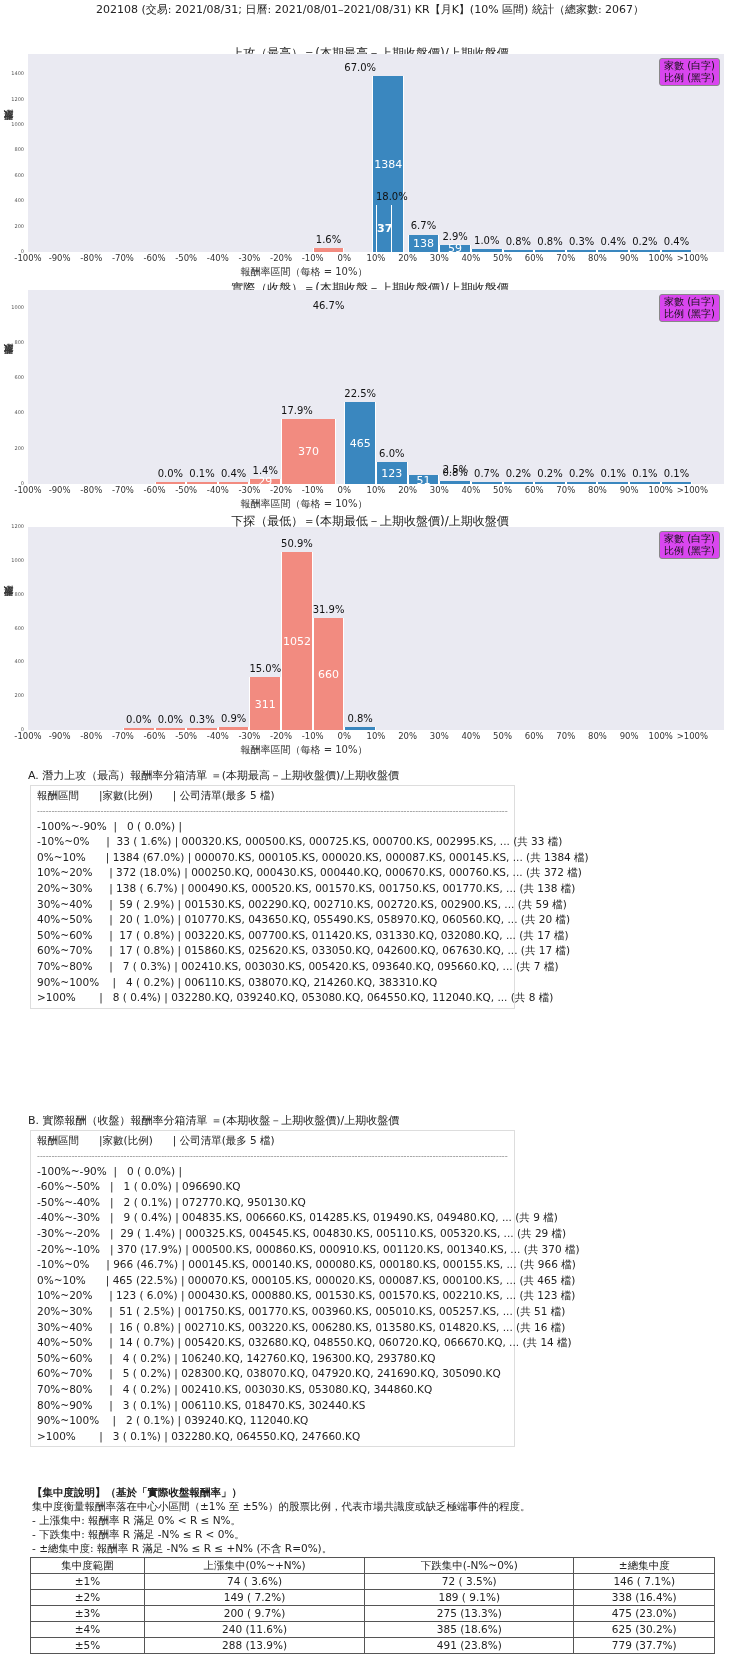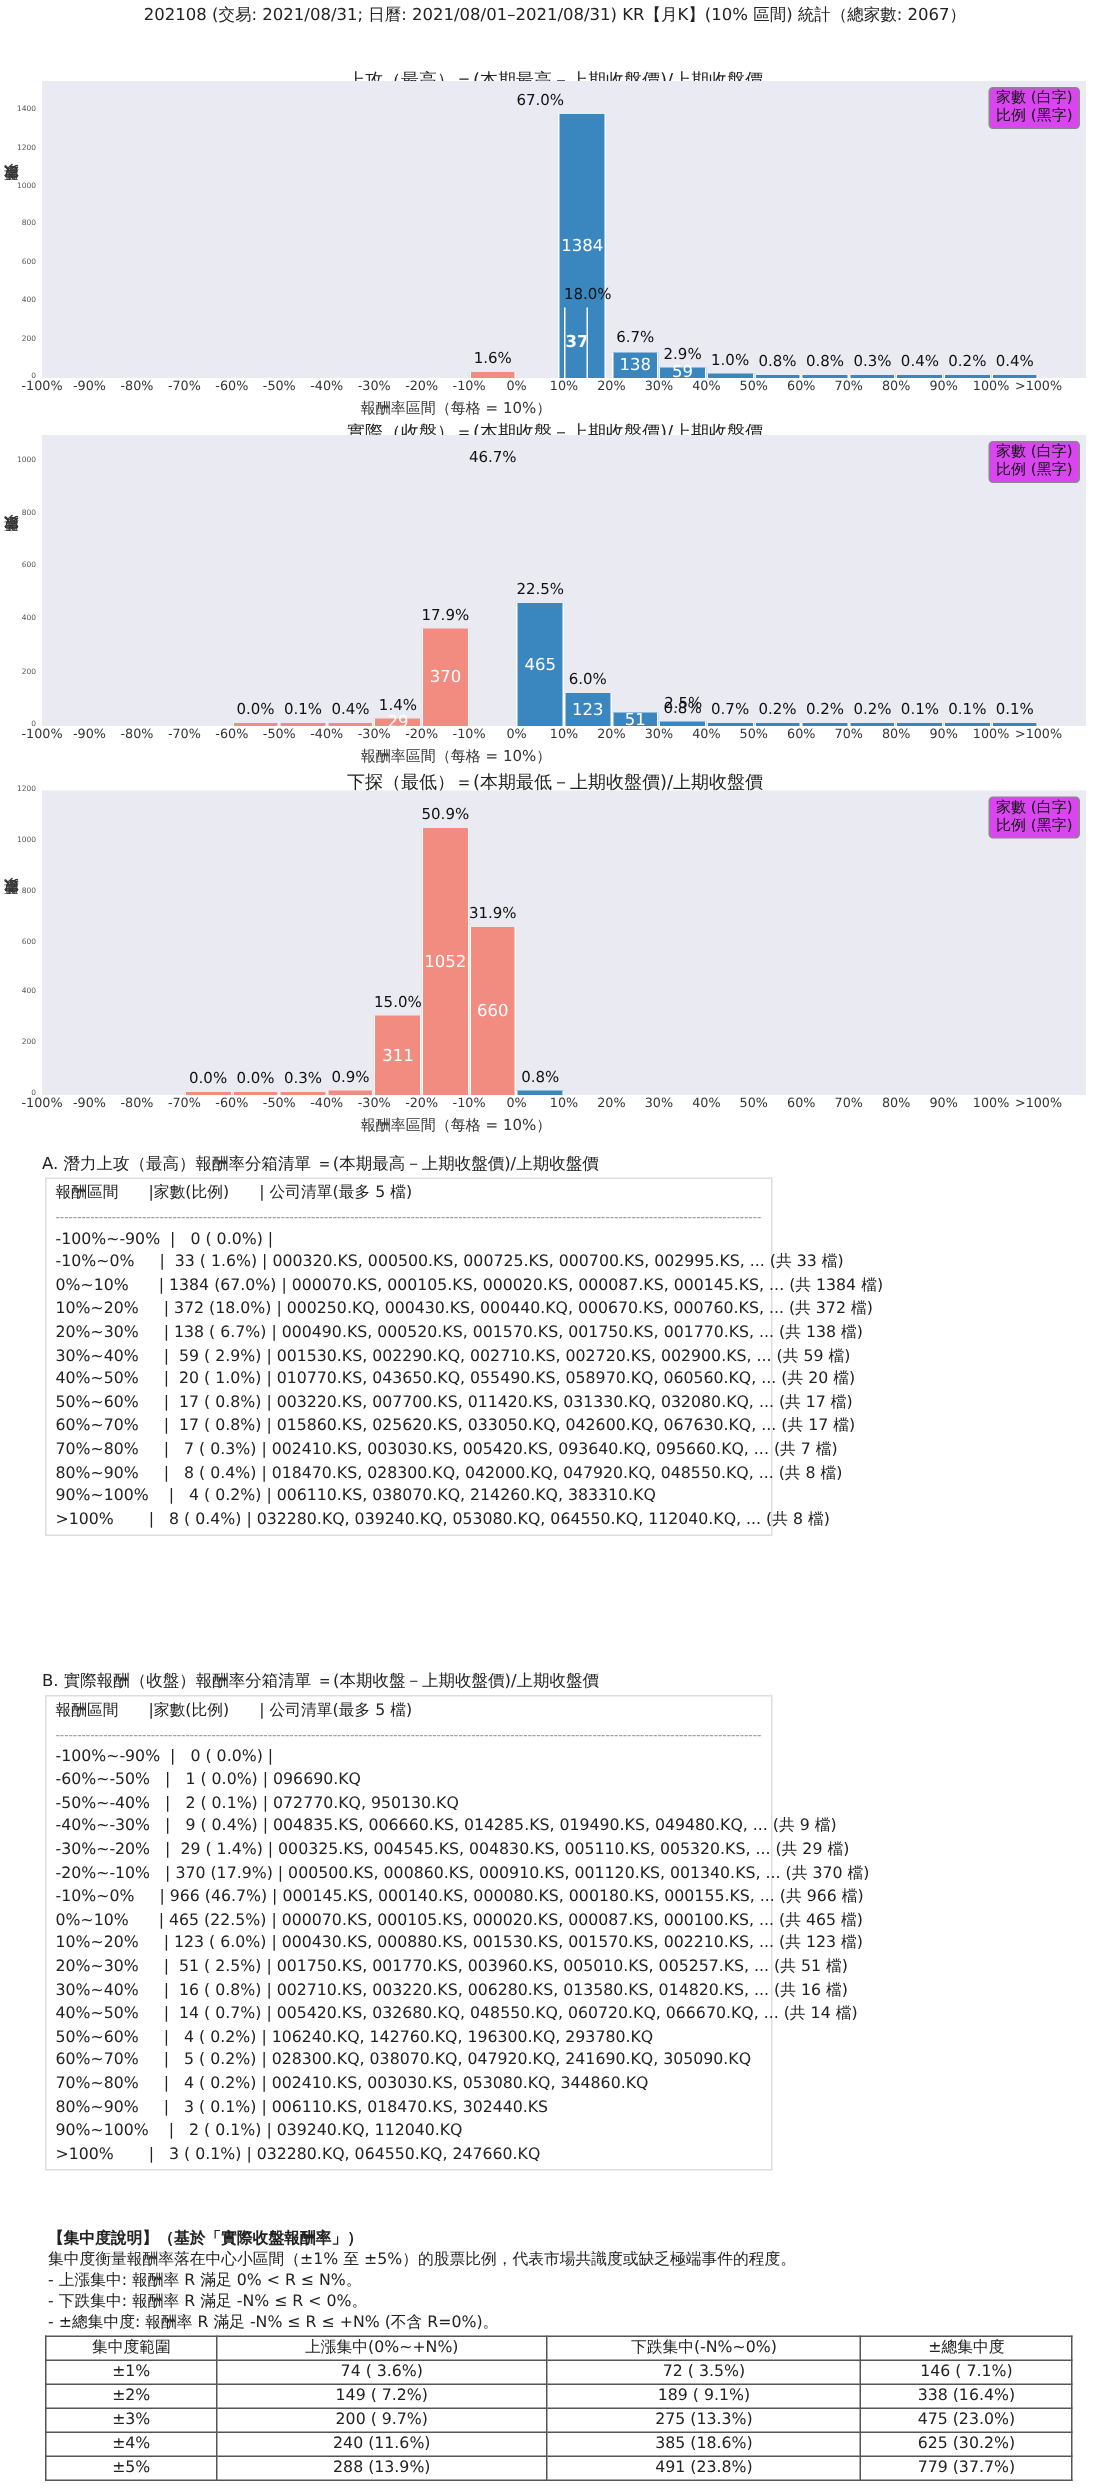--- a/index.html
+++ b/index.html
@@ -104,21 +104,21 @@
   </div>
 <div class="chart" style="top: 0px; height: 0px;">
     <div class="chart-title" style="top: 280px;">實際（收盤）＝(本期收盤－上期收盤價)/上期收盤價</div>
     <div class="plot" style="left: 28px; top: 290px; width: 696px; height: 194px;">
       <div class="bar" style="left: 126.545px; width: 31.6364px; height: 2px; background: rgb(242, 139, 128);"></div>
       <div class="bar" style="left: 158.182px; width: 31.6364px; height: 2px; background: rgb(242, 139, 128);"></div>
       <div class="bar" style="left: 189.818px; width: 31.6364px; height: 2px; background: rgb(242, 139, 128);"></div>
       <div class="bar" style="left: 221.455px; width: 31.6364px; height: 5.11455px; background: rgb(242, 139, 128);">
         <div class="inner">29</div>
       </div>
-      <div class="bar" style="left: 253.091px; width: 32px; height: 65.2545px; background: rgb(242, 139, 128);">
+      <div class="bar" style="left: 253.091px; width: 55px; height: 65.2545px; background: rgb(242, 139, 128);">
         <div class="inner">370</div>
       </div>
       <div class="bar" style="left: 316.364px; width: 31.6364px; height: 82.0091px; background: rgb(58, 135, 191);">
         <div class="inner">465</div>
       </div>
       <div class="bar" style="left: 348px; width: 31.6364px; height: 21.6927px; background: rgb(58, 135, 191);">
         <div class="inner">123</div>
       </div>
       <div class="bar" style="left: 379.636px; width: 31.6364px; height: 8.99455px; background: rgb(58, 135, 191);">
         <div class="inner">51</div>
@@ -255,21 +255,20 @@
       <div class="row">-100%~-90%  |   0 ( 0.0%) |</div>
       <div class="row">-10%~0%     |  33 ( 1.6%) | 000320.KS, 000500.KS, 000725.KS, 000700.KS, 002995.KS, ... (共 33 檔)</div>
       <div class="row">0%~10%      | 1384 (67.0%) | 000070.KS, 000105.KS, 000020.KS, 000087.KS, 000145.KS, ... (共 1384 檔)</div>
       <div class="row">10%~20%     | 372 (18.0%) | 000250.KQ, 000430.KS, 000440.KQ, 000670.KS, 000760.KS, ... (共 372 檔)</div>
       <div class="row">20%~30%     | 138 ( 6.7%) | 000490.KS, 000520.KS, 001570.KS, 001750.KS, 001770.KS, ... (共 138 檔)</div>
       <div class="row">30%~40%     |  59 ( 2.9%) | 001530.KS, 002290.KQ, 002710.KS, 002720.KS, 002900.KS, ... (共 59 檔)</div>
       <div class="row">40%~50%     |  20 ( 1.0%) | 010770.KS, 043650.KQ, 055490.KS, 058970.KQ, 060560.KQ, ... (共 20 檔)</div>
       <div class="row">50%~60%     |  17 ( 0.8%) | 003220.KS, 007700.KS, 011420.KS, 031330.KQ, 032080.KQ, ... (共 17 檔)</div>
       <div class="row">60%~70%     |  17 ( 0.8%) | 015860.KS, 025620.KS, 033050.KQ, 042600.KQ, 067630.KQ, ... (共 17 檔)</div>
       <div class="row">70%~80%     |   7 ( 0.3%) | 002410.KS, 003030.KS, 005420.KS, 093640.KQ, 095660.KQ, ... (共 7 檔)</div>
-      <div class="row">80%~90%     |   8 ( 0.4%) | 018470.KS, 028300.KQ, 042000.KQ, 047920.KQ, 048550.KQ, ... (共 8 檔)</div>
       <div class="row">90%~100%    |   4 ( 0.2%) | 006110.KS, 038070.KQ, 214260.KQ, 383310.KQ</div>
       <div class="row">&gt;100%       |   8 ( 0.4%) | 032280.KQ, 039240.KQ, 053080.KQ, 064550.KQ, 112040.KQ, ... (共 8 檔)</div>
     </div>
 </div>
 
 <div class="sec-title" style="top:1113px;">B. 實際報酬（收盤）報酬率分箱清單 ＝(本期收盤－上期收盤價)/上期收盤價</div>
 <div class="box" id="box-b" style="top:1130px;width:485px;">
   <div class="row">報酬區間      |家數(比例)      | 公司清單(最多 5 檔)</div>
   <div class="dashes">-------------------------------------------------------------------------------------------------------------------------------------------------------------------------------------------</div>
   <div id="rows-b">

